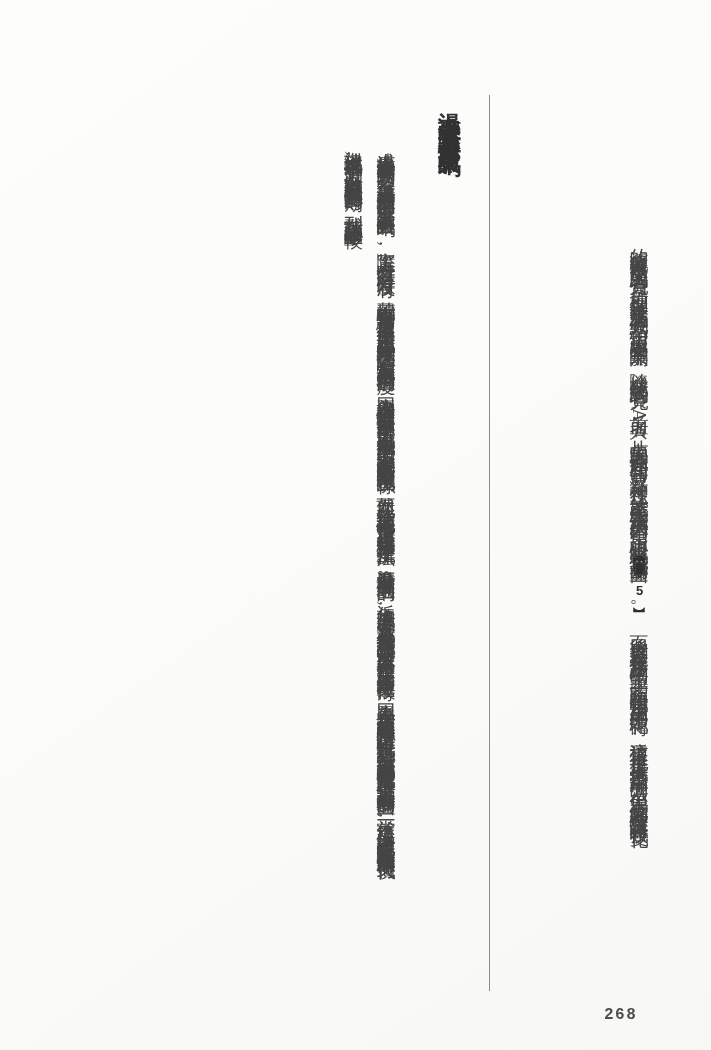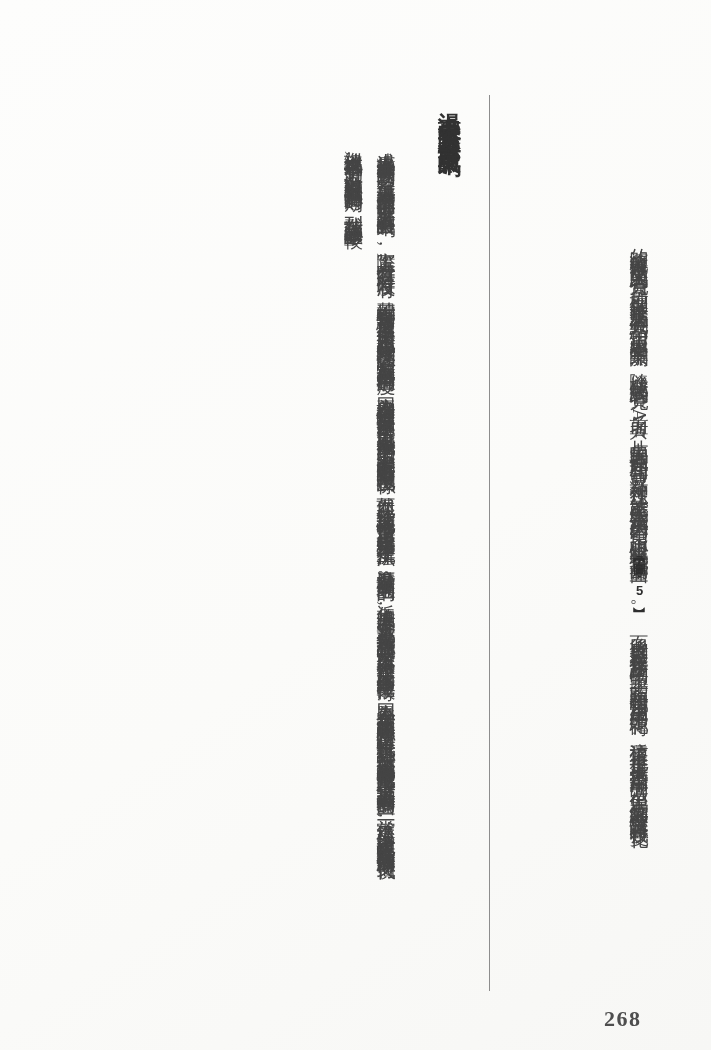--- a/index.html
+++ b/index.html
@@ -66,23 +66,23 @@
   }
   .body-block p{
     margin:0;
     padding:0;
     text-indent:42px;
   }
   .page-number{
     position:absolute;
     top:1006px;
     left:604px;
-    font-family:Liberation Serif, serif;
+    font-family:Liberation Mono, monospace;
     font-weight:700;
-    font-size:22px;
+    font-size:16px;
     letter-spacing:1.5px;
     color:#4e4e4e;
   }
 </style>
 </head>
 <body>
 
 <div class="page">
 
   <div class="vtext continuation">

